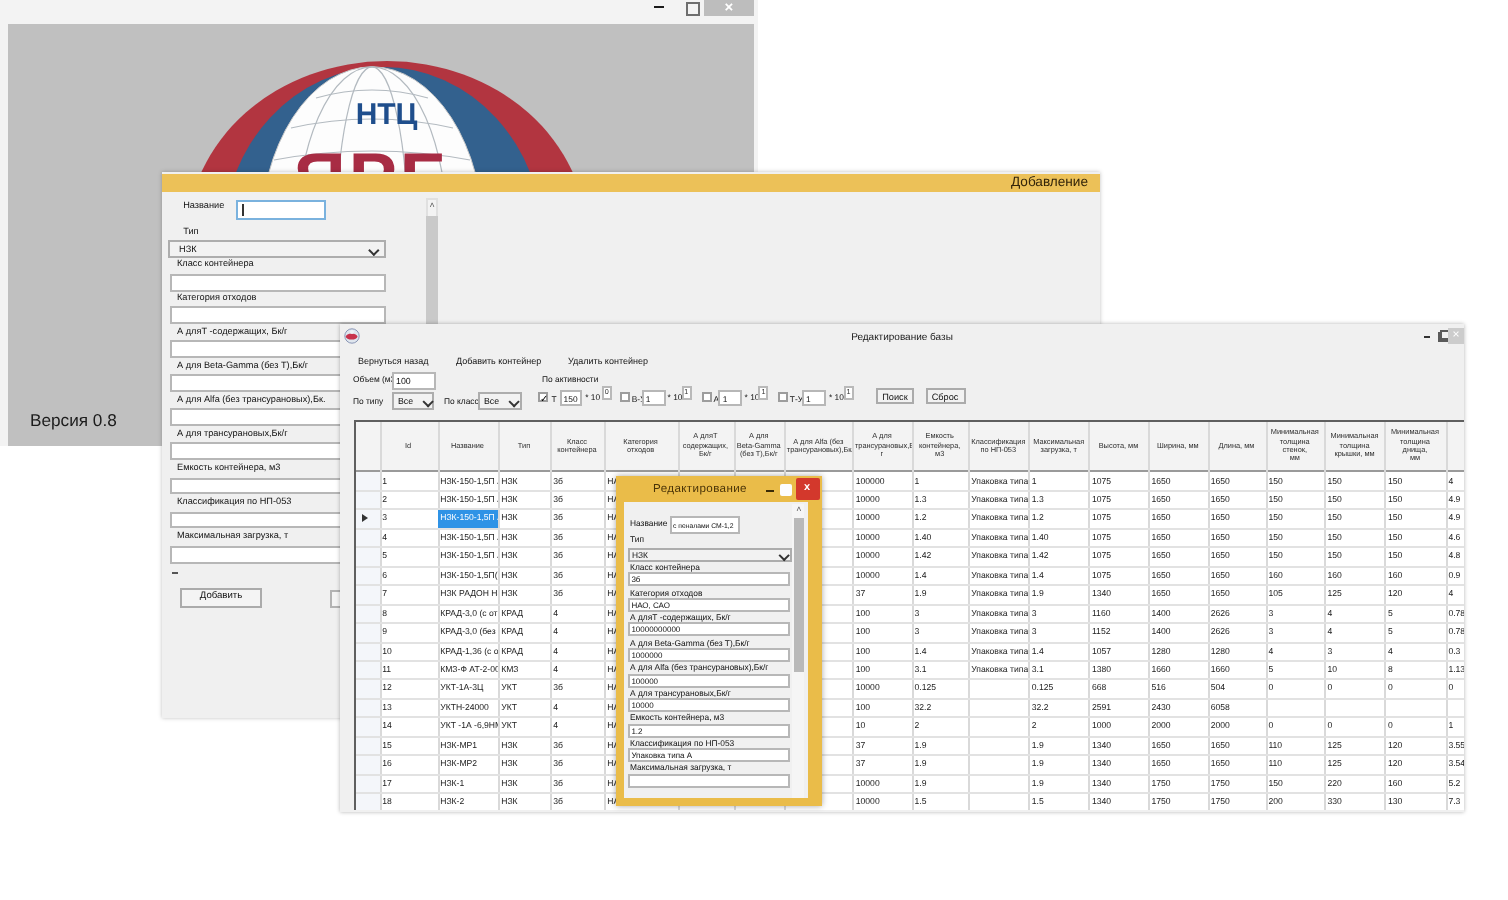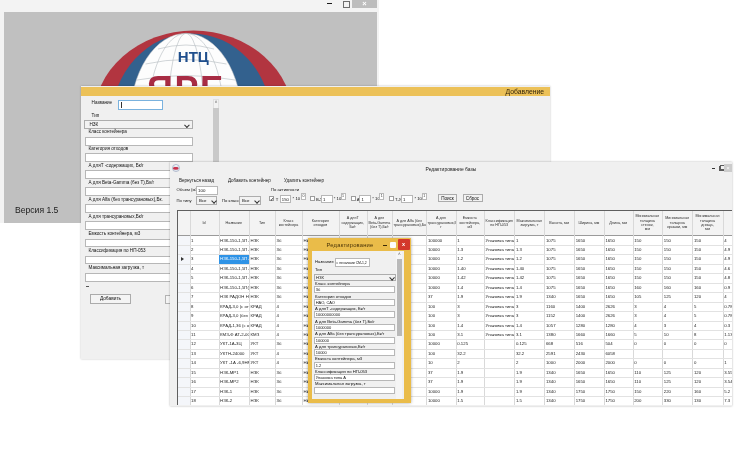--- a/index.html
+++ b/index.html
@@ -20,21 +20,21 @@
 <ellipse cx="91" cy="95" rx="18" ry="86.6"></ellipse>
 <ellipse cx="91" cy="95" rx="38" ry="86.6"></ellipse>
 <path d="M 63 24 Q 91 16 119 24"></path>
 <path d="M 50.5 39 Q 91 30 131.5 39"></path>
 <path d="M 42 55 Q 91 46 140 55"></path>
 <path d="M 37.5 72 Q 91 63 144.5 72"></path>
 </g>
 <text x="98.3" y="37" font-family="Liberation Sans, sans-serif" font-size="15" font-weight="bold" fill="#1f4e8c" text-anchor="middle">НТЦ</text>
 <text x="52" y="76.5" letter-spacing="1.5" font-family="Liberation Sans, sans-serif" font-size="36" font-weight="bold" fill="#a82c44">ЯРБ</text>
 </svg>
-<div style="position:absolute;left:15px;top:204.5px;font-size:8.6px;color:#1c1c1c;">Версия 1.5</div>
+<div style="position:absolute;left:15px;top:204.5px;font-size:8.6px;color:#1c1c1c;">Версия 0.8</div>
 <div style="position:absolute;left:81px;top:86px;width:469px;height:273px;background:#f0f0f0;box-shadow:0 0 2px rgba(0,0,0,0.25);"></div>
 <div style="position:absolute;left:81px;top:86.5px;width:469px;height:9.5px;background:#ecc158;color:#33250a;font-size:6.8px;line-height:9.5px;text-align:right;box-sizing:border-box;"><span style="margin-right:6px;">Добавление</span></div>
 <div style="position:absolute;font-size:4.6px;color:#111;white-space:nowrap;left:91.6px;top:100.3px;">Название</div>
 <div style="position:absolute;left:118px;top:99.8px;width:45px;height:9.8px;background:#fff;border:1px solid #7ab2de;box-sizing:border-box;"></div>
 <div style="position:absolute;left:120.5px;top:101.8px;width:0.8px;height:5.8px;background:#333;"></div>
 <div style="position:absolute;font-size:4.6px;color:#111;white-space:nowrap;left:91.6px;top:112.6px;">Тип</div>
 <div style="position:absolute;left:84px;top:120px;width:109px;height:9px;background:#f2f2f2;border:1px solid #adadad;box-sizing:border-box;font-size:4.6px;line-height:8px;color:#111;padding-left:4.5px;">НЗК</div>
 <div style="position:absolute;left:184.5px;top:122.6px;width:3.4px;height:3.4px;border-left:1px solid #333;border-bottom:1px solid #333;transform:rotate(-45deg);"></div>
 <div style="position:absolute;font-size:4.6px;color:#111;white-space:nowrap;left:88.5px;top:129.2px;">Класс контейнера</div>
 <div style="position:absolute;background:#fff;border:1px solid #b7b7b7;box-sizing:border-box;left:85px;top:136.8px;width:108px;height:8.8px;"></div>

